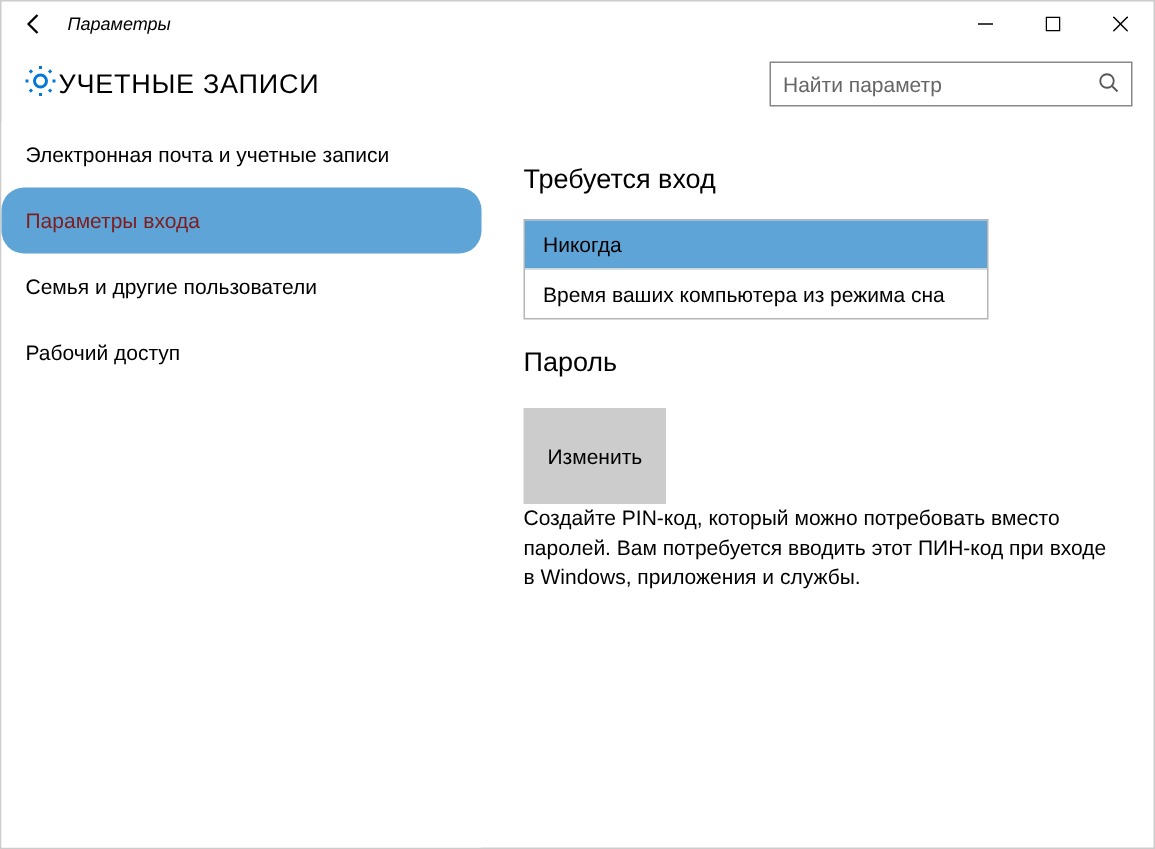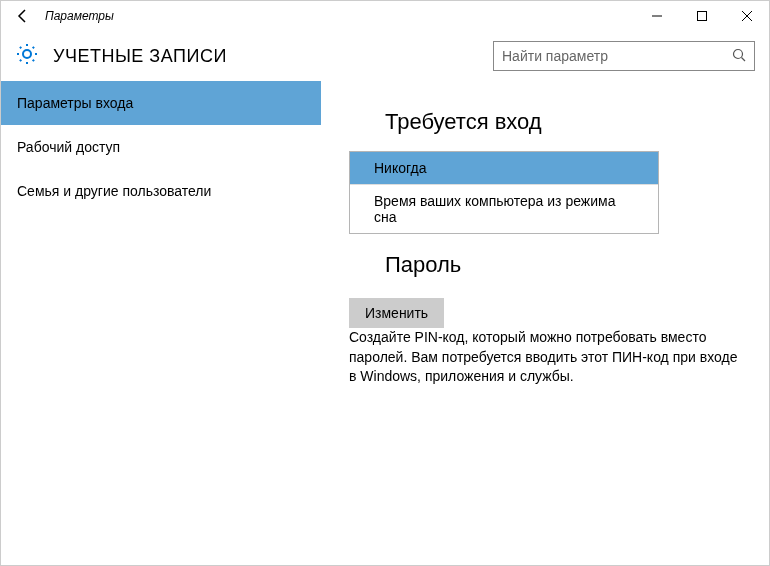--- a/index.html
+++ b/index.html
@@ -3,37 +3,37 @@
 <meta charset="utf-8">
 <style>
   * { box-sizing: border-box; margin: 0; padding: 0; font-family: "Segoe UI", Tahoma, sans-serif; }
   body { width: 770px; height: 566px; background: #fff; overflow: hidden; position: relative; border: 1px solid #ccc; }
   .titlebar { height: 30px; display: flex; align-items: center; padding-left: 8px; font-style: italic; }
   .back-btn { width: 28px; height: 28px; display: flex; align-items: center; justify-content: center; cursor: pointer; }
   .title { font-size: 12px; margin-left: 8px; color: #000; }
   .win-controls { position: absolute; top: 0; right: 0; display: flex; }
   .win-btn { width: 45px; height: 30px; display: flex; align-items: center; justify-content: center; cursor: pointer; font-size: 11px; }
   .header-row { height: 50px; display: flex; align-items: center; padding: 0 14px; justify-content: space-between; }
-  .header-left { display: flex; align-items: center; gap: 14px; }
+  .header-left { display: flex; align-items: center; }
   .gear-icon { color: #0078d7; }
   .page-title { font-size: 18px; letter-spacing: 0.5px; }
-  .search-box { width: 262px; height: 30px; border: 1px solid #888; display: flex; align-items: center; padding: 0 8px; justify-content: space-between; color: #666; font-size: 14px; }
+  .search-box { width: 242px; height: 30px; border: 1px solid #888; display: flex; align-items: center; padding: 0 8px; justify-content: space-between; color: #666; font-size: 14px; }
   .search-icon { color: #555; }
   .content { display: flex; height: calc(100% - 80px); }
   .sidebar { width: 320px; background: #fff; }
   .sidebar-item { padding: 14px 16px; font-size: 14px; color: #000; cursor: pointer; }
-  .sidebar-item.active { background: #5fa4d6; color: #000000; }
+  .sidebar-item.active { background: #5fa4d6; color: #7f1d1d; border-radius: 15px; }
   .main { flex: 1; padding: 10px 28px 0 28px; overflow: hidden; }
-  .section-title { font-size: 22px; font-weight: 400; margin-top: 18px; margin-bottom: 16px; margin-left: 36px; }
+  .section-title { font-size: 18px; font-weight: 400; margin-top: 18px; margin-bottom: 16px; }
   .section-text { font-size: 14px; line-height: 1.4; margin-bottom: 12px; }
   .dropdown { width: 310px; border: 1px solid #b5b5b5; }
-  .dropdown .option { padding: 8px 24px; font-size: 14px; cursor: pointer; }
+  .dropdown .option { padding: 8px 12px; font-size: 14px; cursor: pointer; }
   .dropdown .option.selected { background: #5fa4d6; }
   .dropdown .option + .option { border-top: 1px solid #ddd; }
-  .btn { display: inline-block; padding: 7px 16px; background: #ccc; font-size: 14px; cursor: pointer; border: none; margin-top: 4px; }
+  .btn { display: inline-block; padding: 24px 16px; background: #ccc; font-size: 14px; cursor: pointer; border: none; margin-top: 4px; }
 </style>
 </head>
 <body>
 
 <div class="titlebar">
   <div class="back-btn">
     <svg width="16" height="16" viewBox="0 0 16 16">
         <path d="M10 2 L4 8 L10 14" stroke="#000" stroke-width="1.5" fill="none"></path>
       </svg>
   </div>
@@ -74,23 +74,24 @@
       <svg width="14" height="14" viewBox="0 0 14 14">
           <circle cx="6" cy="6" r="4.5" stroke="#555" stroke-width="1.2" fill="none"></circle>
           <line x1="9.5" y1="9.5" x2="13" y2="13" stroke="#555" stroke-width="1.2"></line>
         </svg>
     </span>
   </div>
 </div>
 
 <div class="content">
   <div class="sidebar">
+    <div class="sidebar-item"><span>Электронная почта и учетные записи</span></div>
     <div class="sidebar-item active"><span>Параметры входа</span></div>
+    <div class="sidebar-item"><span>Семья и другие пользователи</span></div>
     <div class="sidebar-item"><span>Рабочий доступ</span></div>
-    <div class="sidebar-item"><span>Семья и другие пользователи</span></div>
   </div>
 
   <div class="main">
     <div class="section-title">Требуется вход</div>
     <div class="dropdown">
       <div class="option selected"><span>Никогда</span></div>
       <div class="option"><span>Время ваших компьютера из режима сна</span></div>
     </div>
 
     <div class="section-title">Пароль</div>

